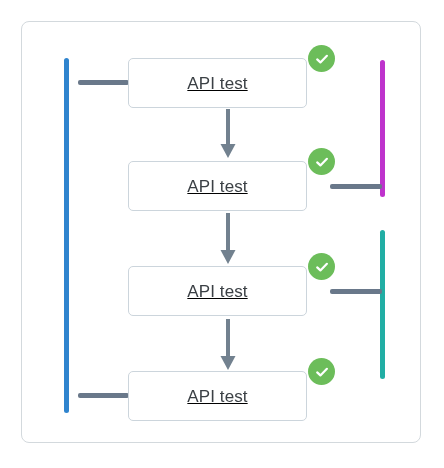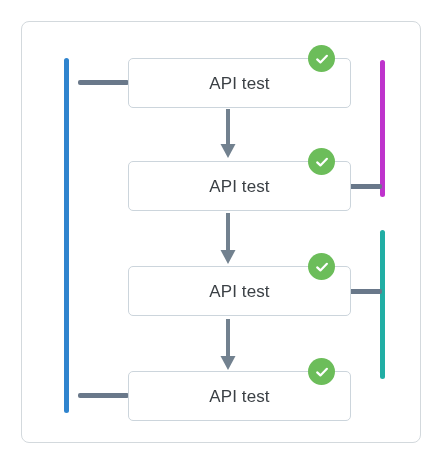--- a/index.html
+++ b/index.html
@@ -46,28 +46,29 @@
     position: absolute;
     height: 5px;
     border-radius: 2px;
     background: #69788a;
   }
 
   
   .node-box {
     position: absolute;
     box-sizing: border-box;
-    width: 223px;
+    width: 179px;
     height: 50px;
     border: 1px solid #ccd5dc;
     border-radius: 5px;
     background: #ffffff;
     display: flex;
     align-items: center;
     justify-content: center;
+    text-decoration: underline;
   }
   .node-label {
     font-size: 17px;
     color: #3b4045;
     letter-spacing: 0.1px;
     line-height: 1;
     white-space: nowrap;
   }
 
   

